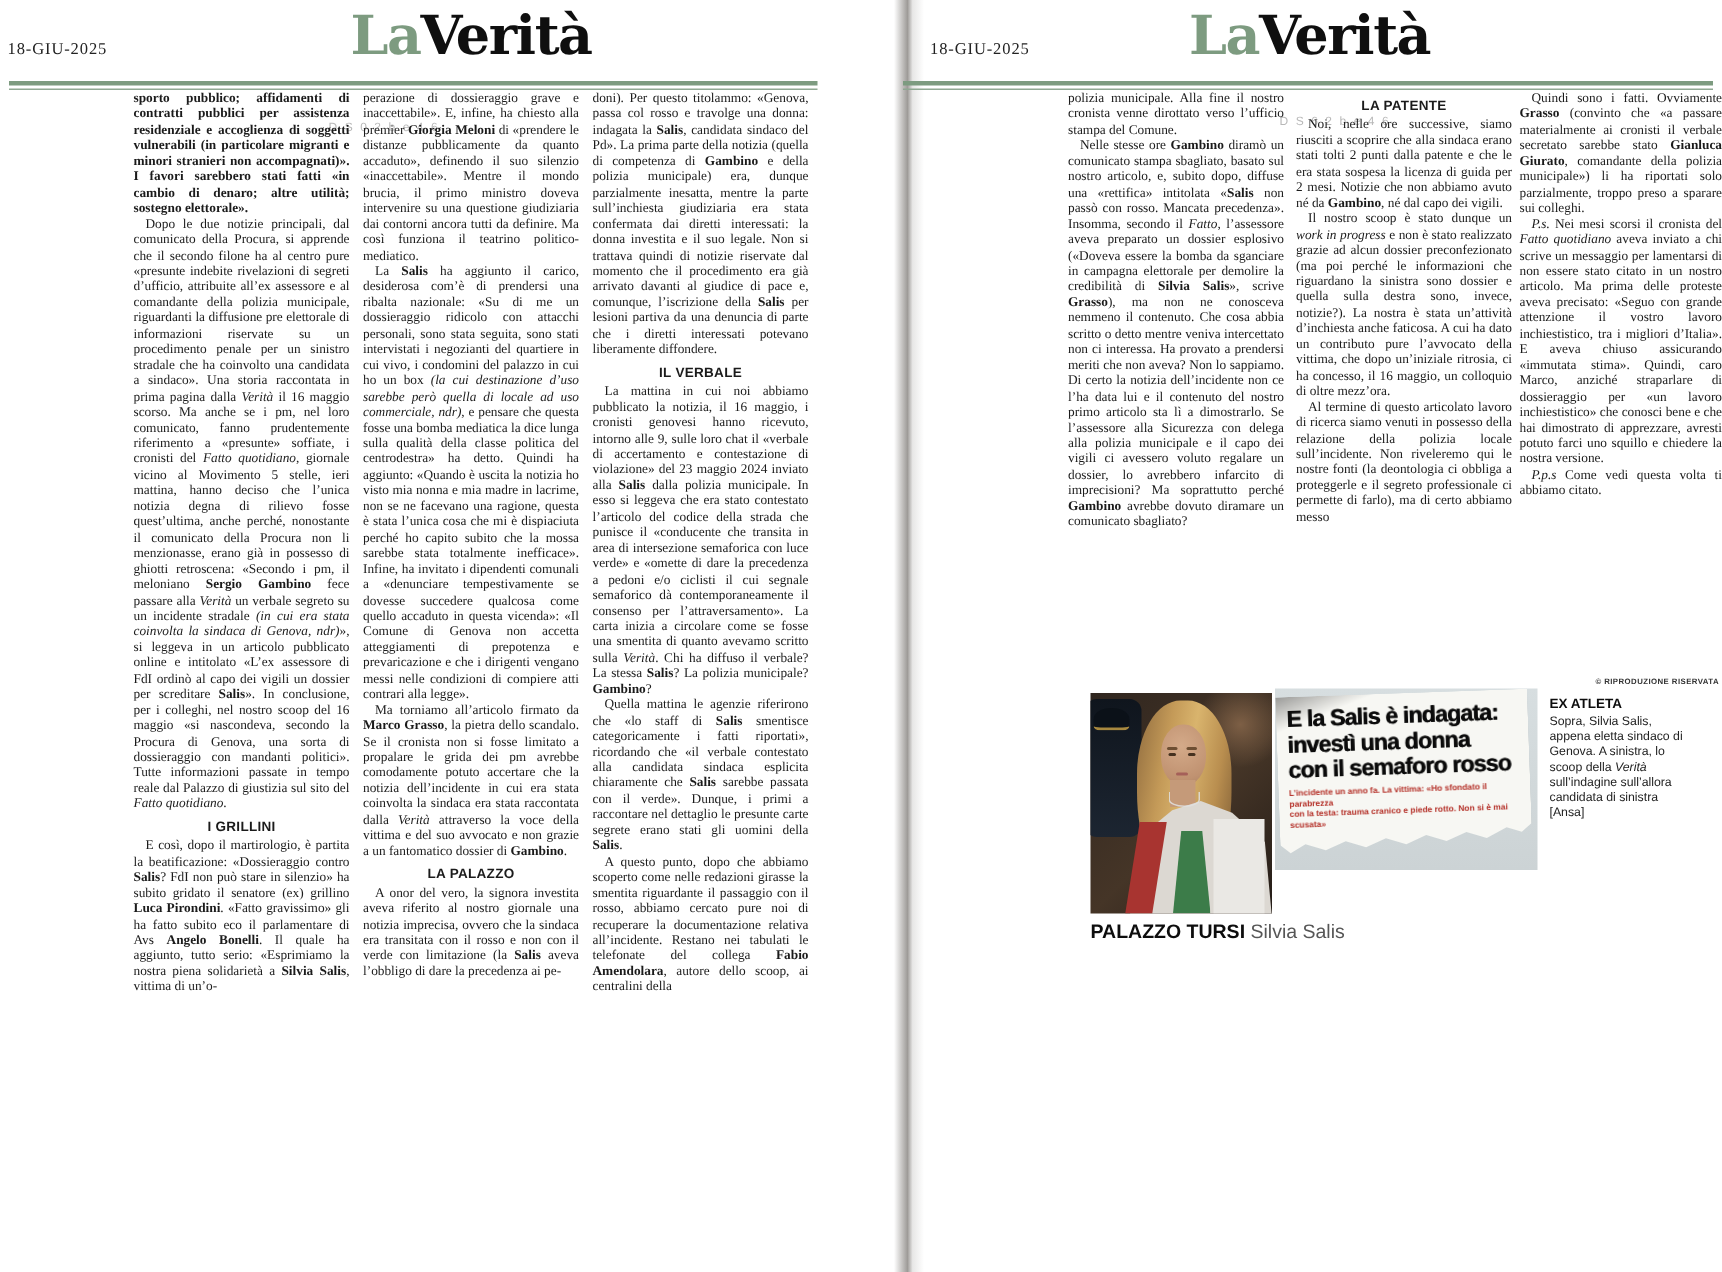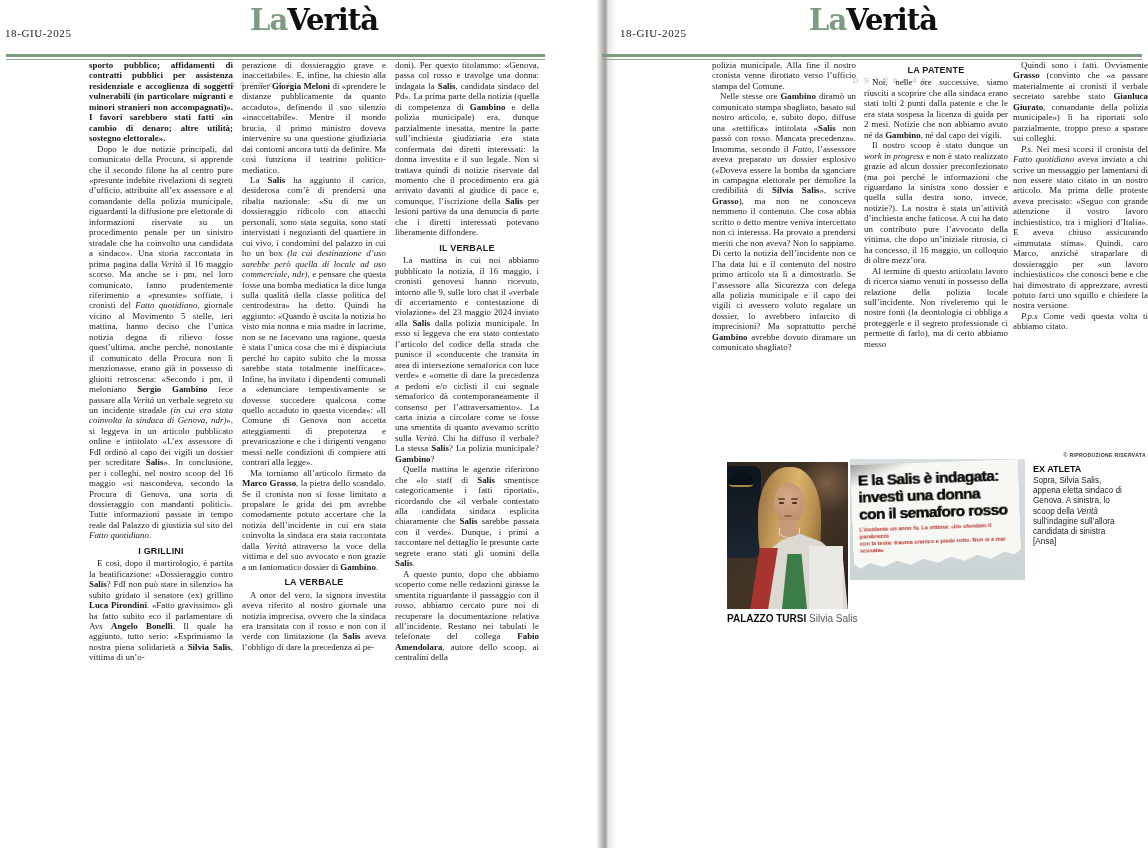--- a/index.html
+++ b/index.html
@@ -1,20 +1,20 @@
 <!DOCTYPE html>
 <html><head>
 <meta charset="utf-8">
 <style>
   html,body{margin:0;padding:0;background:#fff;}
   #spread{position:relative;width:1148px;height:848px;background:#fff;overflow:hidden;
           font-family:"Liberation Serif",serif;color:#1b1b1b;}
   
   .masthead{position:absolute;top:3px;font-family:"DejaVu Serif",serif;font-weight:700;
-            font-size:29px;letter-spacing:-1px;text-align:center;white-space:nowrap;}
+            font-size:36px;letter-spacing:-1px;text-align:center;white-space:nowrap;}
   .masthead .green{color:#7d9b80;}
   .masthead .black{color:#0f0f0f;}
   .dateline{position:absolute;top:27px;font-family:"Liberation Serif",serif;font-size:11px;
             letter-spacing:.6px;color:#222;}
   .rule-thick{position:absolute;height:3px;background:#7d9b80;}
   .rule-thin{position:absolute;height:1px;background:#8fa892;}
   
   .gutter{position:absolute;left:596px;top:0;width:20px;height:848px;
           background:linear-gradient(90deg,rgba(0,0,0,0) 0%,rgba(62,56,50,.50) 45%,rgba(62,56,50,.12) 62%,rgba(0,0,0,0) 100%);}
   .watermark{position:absolute;font-family:"Liberation Sans",sans-serif;font-size:8px;
@@ -49,21 +49,21 @@
   .ph-neckskin{position:absolute;left:53px;top:58px;width:17px;height:18px;background:#c59a79;}
   .ph-chain{position:absolute;left:52px;top:66px;width:19px;height:9px;border:1px solid rgba(225,225,225,.85);
             border-top:none;border-radius:0 0 50% 50%;}
   .ph-torso{position:absolute;left:26px;top:72px;width:95px;height:78px;background:#dcd8d2;
             clip-path:polygon(0 100%,8% 30%,30% 8%,50% 0,72% 10%,95% 35%,100% 100%);}
   .ph-red{position:absolute;left:28px;top:86px;width:18px;height:61px;background:#a83430;transform:skewX(-9deg);}
   .ph-green{position:absolute;left:55px;top:92px;width:25px;height:55px;background:#3c7c49;
             clip-path:polygon(22% 0,78% 0,100% 100%,0 100%);}
   .ph-white{position:absolute;left:82px;top:84px;width:34px;height:63px;background:#eae8e4;}
   .photo-caption{position:absolute;left:727px;top:613px;width:200px;
-                 font-family:"Liberation Sans",sans-serif;font-size:10px;}
+                 font-family:"Liberation Sans",sans-serif;font-size:13px;}
   .photo-caption .cb{font-weight:700;color:#0d0d0d;}
   .photo-caption .cn{color:#565656;}
   
   .clip-backdrop{position:absolute;left:850px;top:459px;width:175px;height:121px;
                  background:linear-gradient(#d7dee0,#ccd3d5);}
   .clip{position:absolute;left:2px;top:3px;width:168px;height:112px;transform:rotate(-2deg);
         background:linear-gradient(160deg,rgba(40,40,40,.45) 0,rgba(40,40,40,0) 14%),#f7f7f3;
         clip-path:polygon(0 0,100% 0,100% 80%,96% 85%,90% 82%,82% 88%,74% 84%,66% 89%,58% 85%,50% 90%,42% 86%,34% 91%,26% 87%,18% 92%,10% 88%,4% 93%,0 88%);
         filter:drop-shadow(1px 3px 2px rgba(0,0,0,.30));}
   .clip-headline{padding:7px 3px 0 7px;font-family:"Liberation Sans",sans-serif;font-weight:700;
@@ -96,21 +96,21 @@
   <div class="col" style="left:89px;top:60px;height:758px;">
       <p class="noind"><span class="b">sporto pubblico; affidamenti di contratti pubblici per assistenza residenziale e accoglienza di soggetti vulnerabili (in particolare migranti e minori stranieri non accompagnati)». I favori sarebbero stati fatti «in cambio di denaro; altre utilità; sostegno elettorale».</span></p>
       <p><span>Dopo le due notizie principali, dal comunicato della Procura, si apprende che il secondo filone ha al centro pure «presunte indebite rivelazioni di segreti d’ufficio, attribuite all’ex assessore e al comandante della polizia municipale, riguardanti la diffusione pre elettorale di informazioni riservate su un procedimento penale per un sinistro stradale che ha coinvolto una candidata a sindaco». Una storia raccontata in prima pagina dalla </span><span class="i">Verità</span><span> il 16 maggio scorso. Ma anche se i pm, nel loro comunicato, fanno prudentemente riferimento a «presunte» soffiate, i cronisti del </span><span class="i">Fatto quotidiano</span><span>, giornale vicino al Movimento 5 stelle, ieri mattina, hanno deciso che l’unica notizia degna di rilievo fosse quest’ultima, anche perché, nonostante il comunicato della Procura non li menzionasse, erano già in possesso di ghiotti retroscena: «Secondo i pm, il meloniano </span><span class="b">Sergio Gambino</span><span> fece passare alla </span><span class="i">Verità</span><span> un verbale segreto su un incidente stradale </span><span class="i">(in cui era stata coinvolta la sindaca di Genova, ndr)</span><span>», si leggeva in un articolo pubblicato online e intitolato «L’ex assessore di FdI ordinò al capo dei vigili un dossier per screditare </span><span class="b">Salis</span><span>». In conclusione, per i colleghi, nel nostro scoop del 16 maggio «si nascondeva, secondo la Procura di Genova, una sorta di dossieraggio con mandanti politici». Tutte informazioni passate in tempo reale dal Palazzo di giustizia sul sito del </span><span class="i">Fatto quotidiano</span><span>.</span></p>
       <div class="colhead">I GRILLINI</div>
       <p><span>E così, dopo il martirologio, è partita la beatificazione: «Dossieraggio contro </span><span class="b">Salis</span><span>? FdI non può stare in silenzio» ha subito gridato il senatore (ex) grillino </span><span class="b">Luca Pirondini</span><span>. «Fatto gravissimo» gli ha fatto subito eco il parlamentare di Avs </span><span class="b">Angelo Bonelli</span><span>. Il quale ha aggiunto, tutto serio: «Esprimiamo la nostra piena solidarietà a </span><span class="b">Silvia Salis</span><span>, vittima di un’o-</span></p>
     </div>
   <div class="col" style="left:242px;top:60px;height:758px;">
       <p class="noind"><span>perazione di dossieraggio grave e inaccettabile». E, infine, ha chiesto alla premier </span><span class="b">Giorgia Meloni</span><span> di «prendere le distanze pubblicamente da quanto accaduto», definendo il suo silenzio «inaccettabile». Mentre il mondo brucia, il primo ministro doveva intervenire su una questione giudiziaria dai contorni ancora tutti da definire. Ma così funziona il teatrino politico-mediatico.</span></p>
       <p><span>La </span><span class="b">Salis</span><span> ha aggiunto il carico, desiderosa com’è di prendersi una ribalta nazionale: «Su di me un dossieraggio ridicolo con attacchi personali, sono stata seguita, sono stati intervistati i negozianti del quartiere in cui vivo, i condomini del palazzo in cui ho un box </span><span class="i">(la cui destinazione d’uso sarebbe però quella di locale ad uso commerciale, ndr)</span><span>, e pensare che questa fosse una bomba mediatica la dice lunga sulla qualità della classe politica del centrodestra» ha detto. Quindi ha aggiunto: «Quando è uscita la notizia ho visto mia nonna e mia madre in lacrime, non se ne facevano una ragione, questa è stata l’unica cosa che mi è dispiaciuta perché ho capito subito che la mossa sarebbe stata totalmente inefficace». Infine, ha invitato i dipendenti comunali a «denunciare tempestivamente se dovesse succedere qualcosa come quello accaduto in questa vicenda»: «Il Comune di Genova non accetta atteggiamenti di prepotenza e prevaricazione e che i dirigenti vengano messi nelle condizioni di compiere atti contrari alla legge».</span></p>
       <p><span>Ma torniamo all’articolo firmato da </span><span class="b">Marco Grasso</span><span>, la pietra dello scandalo. Se il cronista non si fosse limitato a propalare le grida dei pm avrebbe comodamente potuto accertare che la notizia dell’incidente in cui era stata coinvolta la sindaca era stata raccontata dalla </span><span class="i">Verità</span><span> attraverso la voce della vittima e del suo avvocato e non grazie a un fantomatico dossier di </span><span class="b">Gambino</span><span>.</span></p>
-      <div class="colhead">LA VERBALE</div>
+      <div class="colhead">LA PALAZZO</div>
       <p><span>A onor del vero, la signora investita aveva riferito al nostro giornale una notizia imprecisa, ovvero che la sindaca era transitata con il rosso e non con il verde con limitazione (la </span><span class="b">Salis</span><span> aveva l’obbligo di dare la precedenza ai pe-</span></p>
     </div>
   <div class="col" style="left:395px;top:60px;height:758px;">
       <p class="noind"><span>doni). Per questo titolammo: «Genova, passa col rosso e travolge una donna: indagata la </span><span class="b">Salis</span><span>, candidata sindaco del Pd». La prima parte della notizia (quella di competenza di </span><span class="b">Gambino</span><span> e della polizia municipale) era, dunque parzialmente inesatta, mentre la parte sull’inchiesta giudiziaria era stata confermata dai diretti interessati: la donna investita e il suo legale. Non si trattava quindi di notizie riservate dal momento che il procedimento era già arrivato davanti al giudice di pace e, comunque, l’iscrizione della </span><span class="b">Salis</span><span> per lesioni partiva da una denuncia di parte che i diretti interessati potevano liberamente diffondere.</span></p>
       <div class="colhead">IL VERBALE</div>
       <p><span>La mattina in cui noi abbiamo pubblicato la notizia, il 16 maggio, i cronisti genovesi hanno ricevuto, intorno alle 9, sulle loro chat il «verbale di accertamento e contestazione di violazione» del 23 maggio 2024 inviato alla </span><span class="b">Salis</span><span> dalla polizia municipale. In esso si leggeva che era stato contestato l’articolo del codice della strada che punisce il «conducente che transita in area di intersezione semaforica con luce verde» e «omette di dare la precedenza a pedoni e/o ciclisti il cui segnale semaforico dà contemporaneamente il consenso per l’attraversamento». La carta inizia a circolare come se fosse una smentita di quanto avevamo scritto sulla </span><span class="i">Verità</span><span>. Chi ha diffuso il verbale? La stessa </span><span class="b">Salis</span><span>? La polizia municipale? </span><span class="b">Gambino</span><span>?</span></p>
       <p><span>Quella mattina le agenzie riferirono che «lo staff di </span><span class="b">Salis</span><span> smentisce categoricamente i fatti riportati», ricordando che «il verbale contestato alla candidata sindaca esplicita chiaramente che </span><span class="b">Salis</span><span> sarebbe passata con il verde». Dunque, i primi a raccontare nel dettaglio le presunte carte segrete erano stati gli uomini della </span><span class="b">Salis</span><span>.</span></p>
       <p><span>A questo punto, dopo che abbiamo scoperto come nelle redazioni girasse la smentita riguardante il passaggio con il rosso, abbiamo cercato pure noi di recuperare la documentazione relativa all’incidente. Restano nei tabulati le telefonate del collega </span><span class="b">Fabio Amendolara</span><span>, autore dello scoop, ai centralini della</span></p>
     </div>
 

